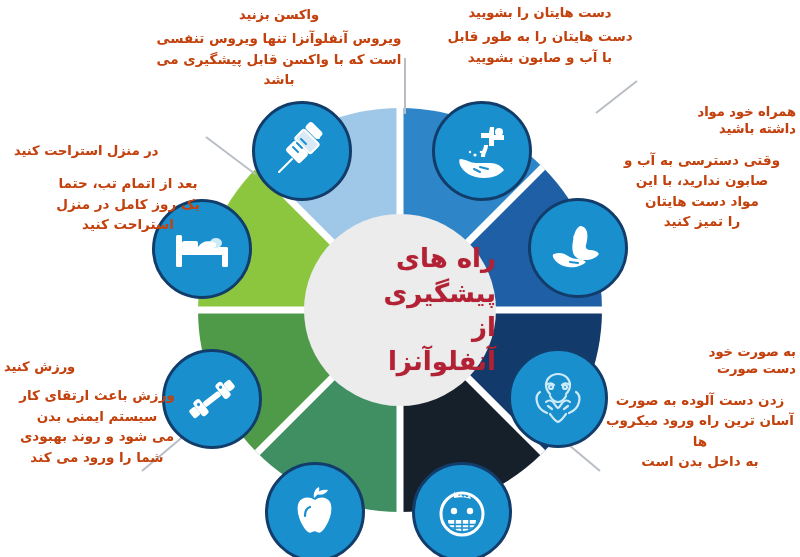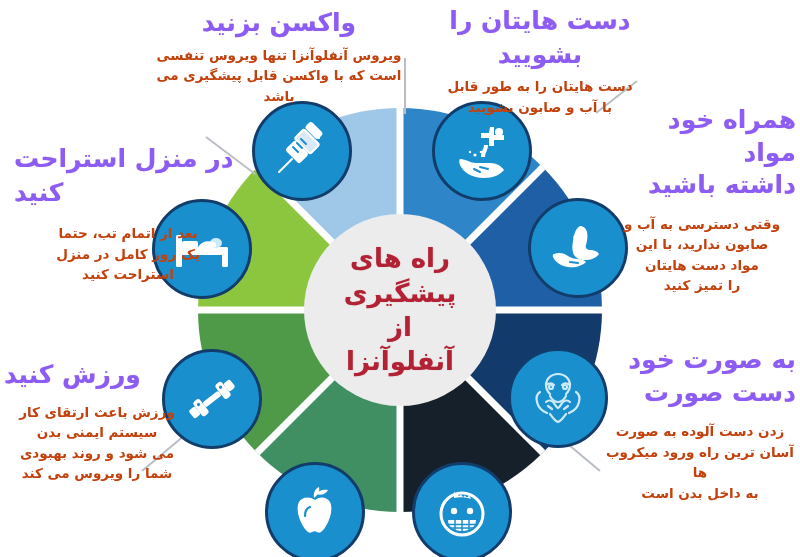--- a/index.html
+++ b/index.html
@@ -25,21 +25,21 @@
 
   .center-disc {
     position:absolute;
     left:50%; top:50%;
     transform:translate(-50%,-50%);
     width:192px; height:192px;
     border-radius:50%;
     background:#ececec;
     display:flex;
     flex-direction:column;
-    align-items:center;
+    align-items:flex-start;
     justify-content:center;
     text-align:center;
     line-height:1.32;
   }
   .center-disc .cline {
     color:#b22234;
     font-weight:bold;
     font-size:26px;
     letter-spacing:0px;
     text-shadow:0 0 1px rgba(160,20,40,.35);
@@ -64,23 +64,23 @@
   .b-sanitizer { left:528px; top:198px; }
   .b-face      { left:508px; top:348px; }
   .b-smile     { left:412px; top:462px; }
   .b-apple     { left:265px; top:462px; }
   .b-exercise  { left:162px; top:349px; }
   .b-bed       { left:152px; top:199px; }
 
   
   .tblock { position:absolute; z-index:8; }
   .thead {
-    color:#8b5cf6;
+    color:#c2410c;
     font-weight:bold;
-    font-size:25px;
+    font-size:13px;
     line-height:1.34;
     margin-bottom:5px;
     text-shadow:0 0 1px rgba(180,40,40,.3);
   }
   .tbody {
     color:#c2410c;
     font-weight:bold;
     font-size:13.5px;
     line-height:1.52;
     text-align:center;
@@ -344,17 +344,17 @@
         <div>استراحت کنید</div>
       </div>
   </div>
 
   <div class="tblock t-exercise">
     <div class="thead">ورزش کنید</div>
     <div class="tbody">
         <div>ورزش باعث ارتقای کار</div>
         <div>سیستم ایمنی بدن</div>
         <div>می شود و روند بهبودی</div>
-        <div>شما را ویروس می کند</div>
+        <div>شما را ورود می کند</div>
       </div>
   </div>
 
 </div>
 
 </body></html>

